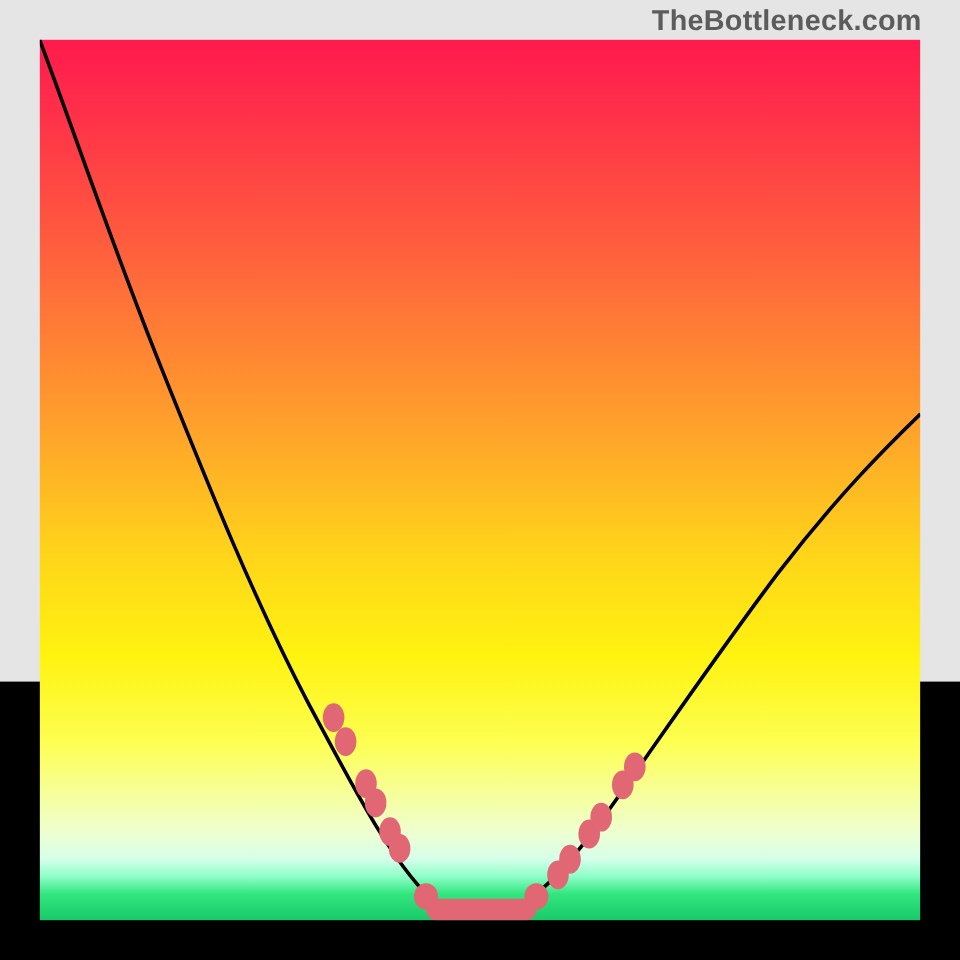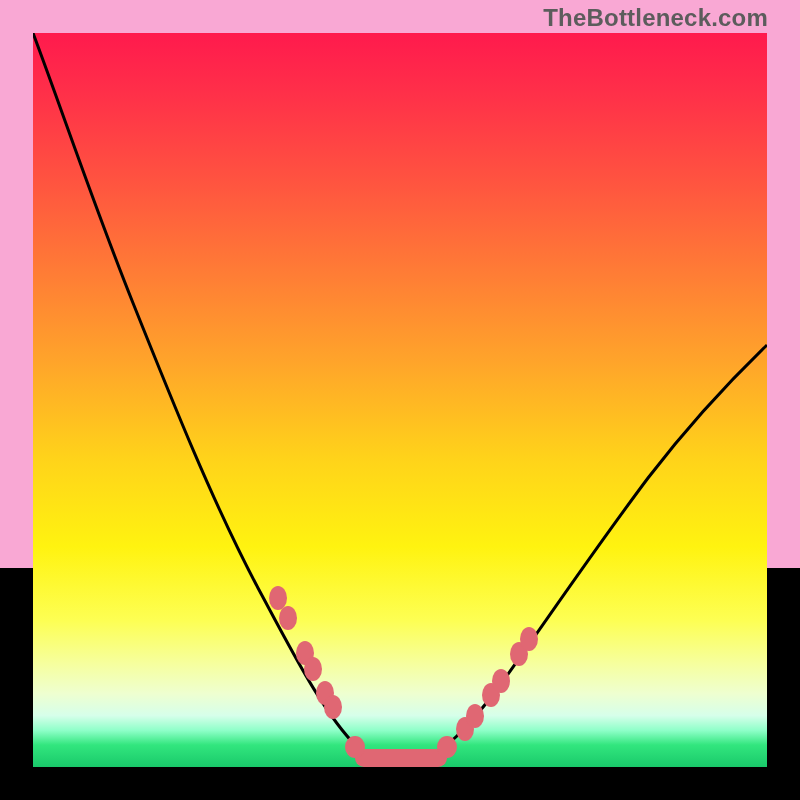--- a/index.html
+++ b/index.html
@@ -9,21 +9,21 @@
     height: 800px;
     background: #000;
     overflow: hidden;
   }
   .frame {
     position: absolute;
     left: 0;
     top: 0;
     width: 800px;
     height: 568px;
-    background: #f9a8d4;
+    background: #e5e5e5;
   }
   .plot-area {
     position: absolute;
     left: 33px;
     top: 33px;
     width: 734px;
     height: 734px;
     overflow: hidden;
   }
   .gradient {

